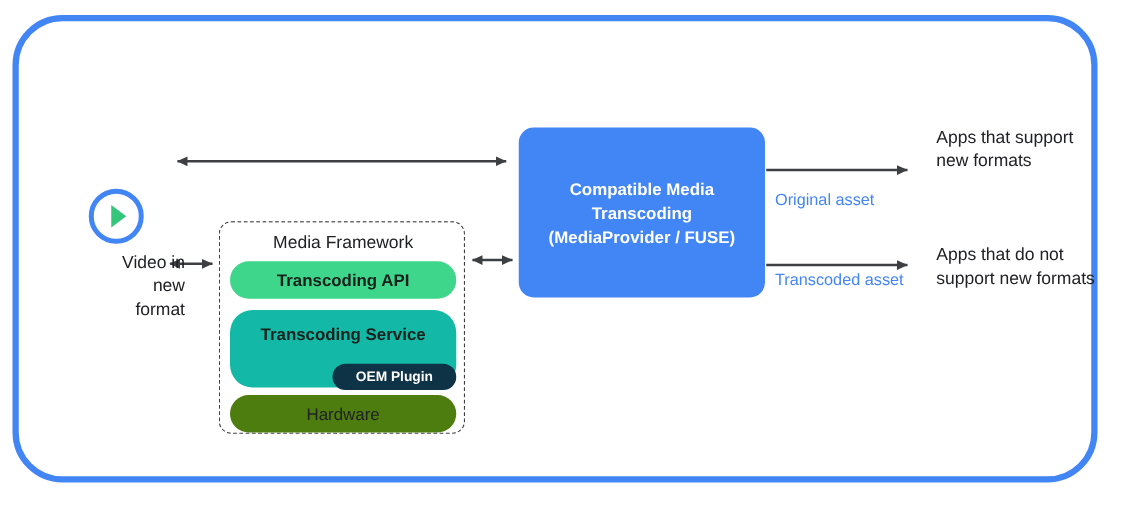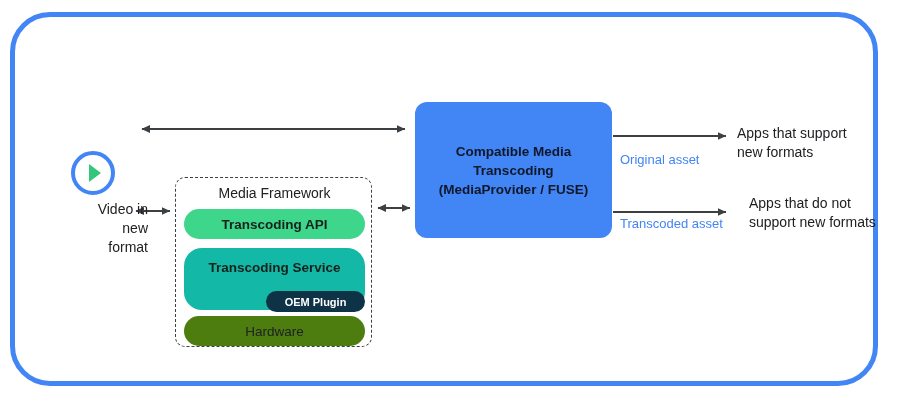--- a/index.html
+++ b/index.html
@@ -127,21 +127,21 @@
   }
   
   #cmt-box {
     position: absolute;
     left: 415px;
     top: 102px;
     width: 197px;
     height: 136px;
     border-radius: 12px;
     background: #4285F4;
-    color: #0f172a;
+    color: #ffffff;
     font-size: 13.5px;
     font-weight: bold;
     line-height: 19px;
     display: flex;
     align-items: center;
     justify-content: center;
     text-align: center;
     white-space: pre-line;
     box-sizing: border-box;
   }
@@ -155,21 +155,21 @@
   #label-original { left: 620px; top: 112px; margin-top: 40px; }
   #label-transcoded { left: 620px; top: 216px; }
   .apps-label {
     position: absolute;
     left: 737px;
     font-size: 14px;
     line-height: 19px;
     color: #202124;
     white-space: pre-line;
   }
-  #label-apps-support { top: 124px; }
+  #label-apps-support { top: 100px; margin-left: 12px; }
   #label-apps-nosupport { top: 194px; margin-left: 12px; }
   
   #arrows {
     position: absolute;
     left: 0;
     top: 0;
     width: 898px;
     height: 404px;
     pointer-events: none;
   }

